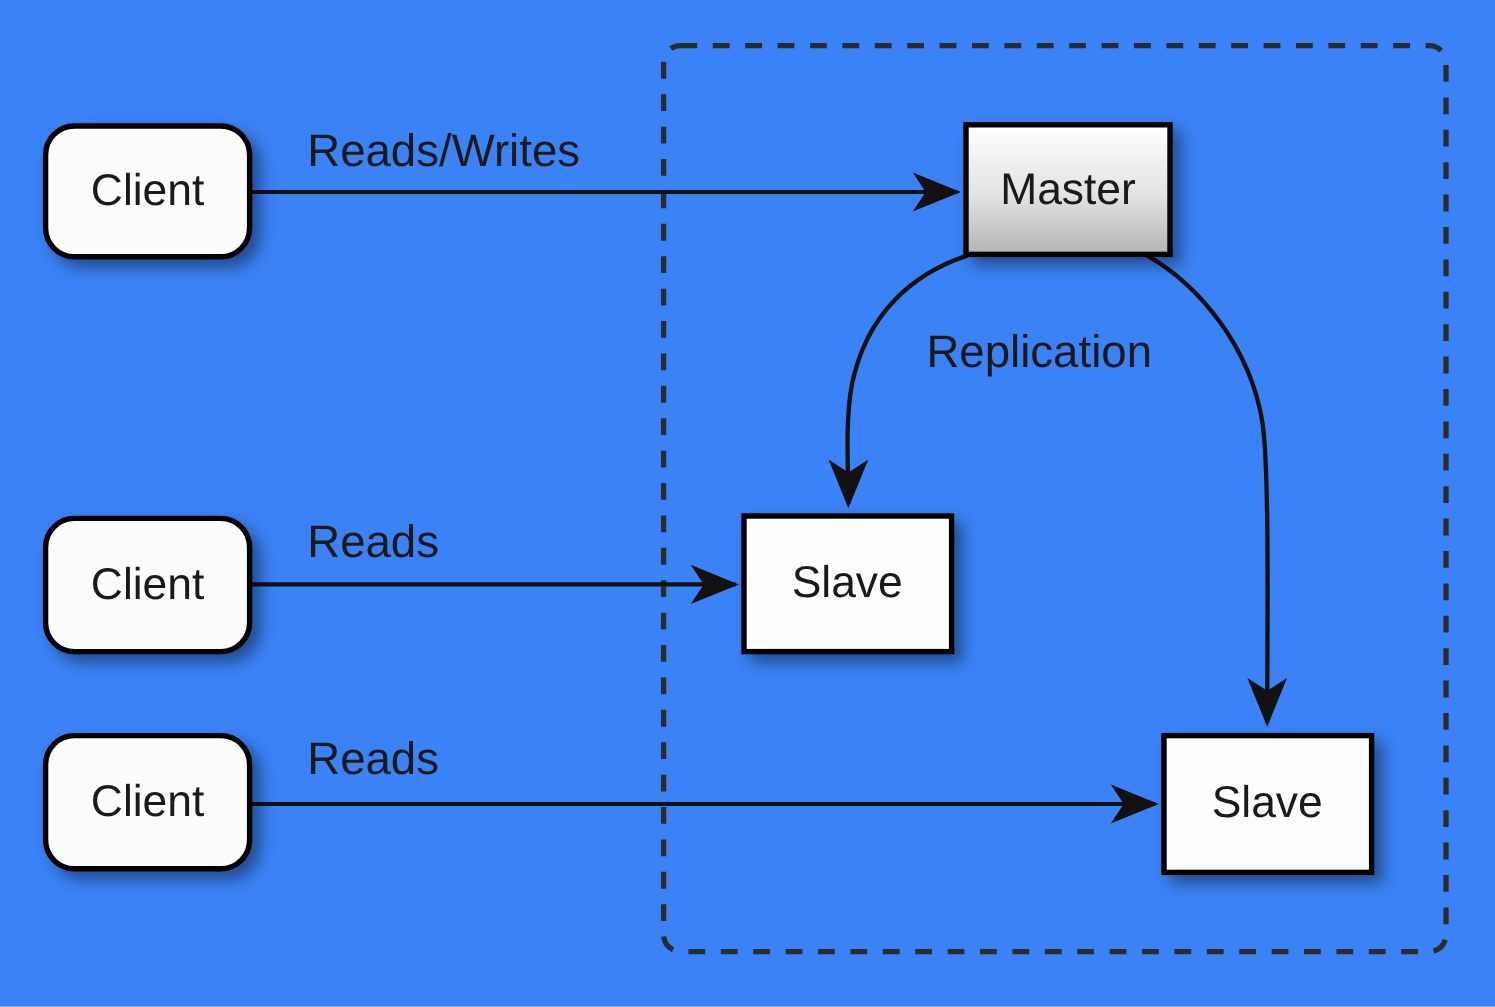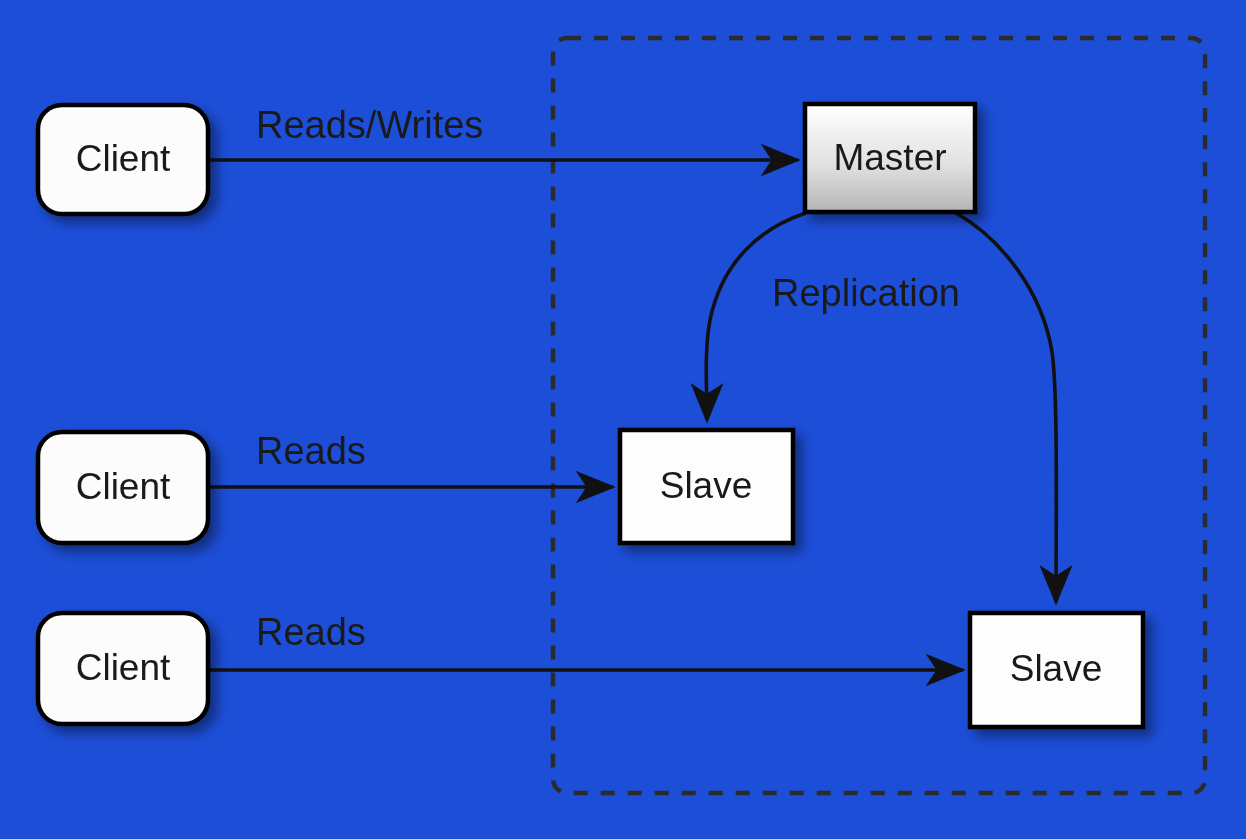--- a/index.html
+++ b/index.html
@@ -8,21 +8,21 @@
     padding: 0;
     background: #ffffff;
   }
   body {
     font-family: "Liberation Sans", sans-serif;
   }
   #canvas {
     position: relative;
     width: 1246px;
     height: 839px;
-    background: #1d4ed8;
+    background: #3b82f6;
     overflow: hidden;
   }
   #diagram-svg {
     position: absolute;
     left: 0;
     top: 0;
     width: 1246px;
     height: 839px;
   }
   .node-label {

